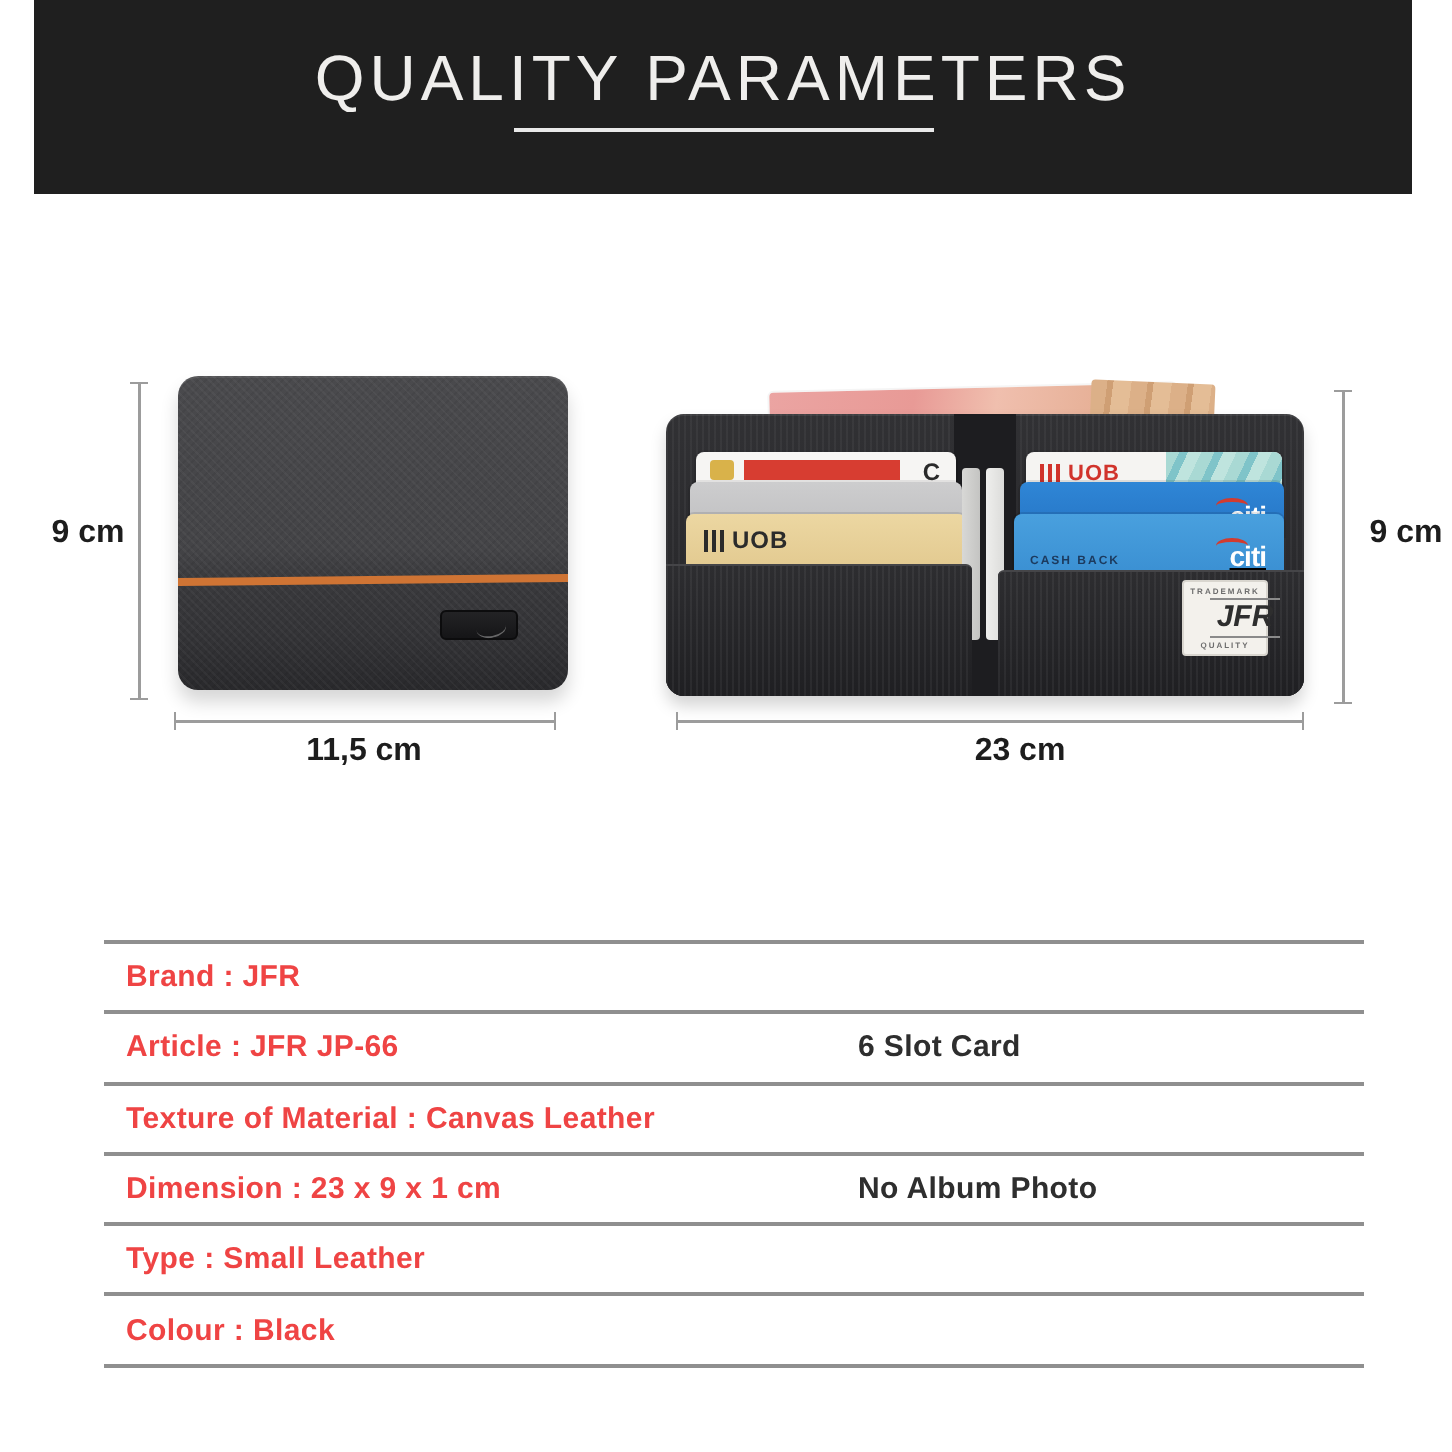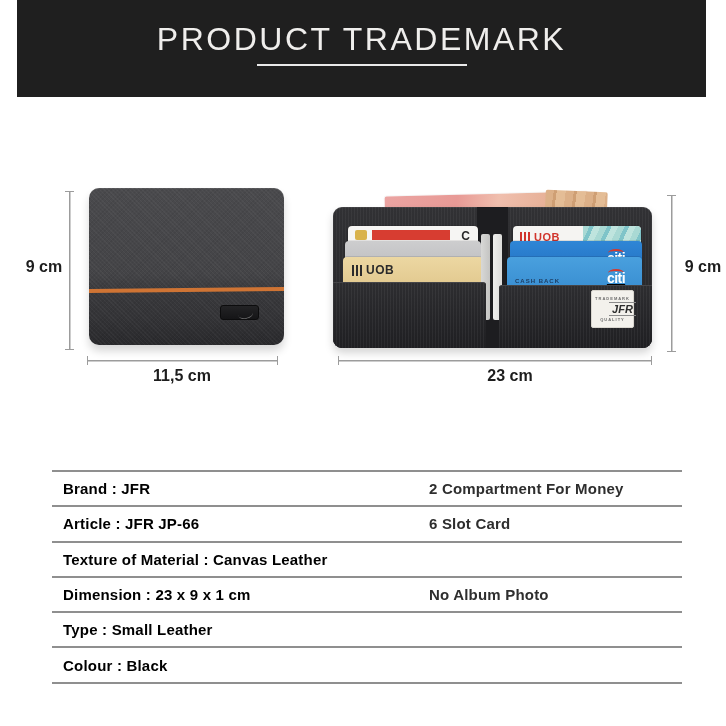--- a/index.html
+++ b/index.html
@@ -79,21 +79,21 @@
     box-shadow:0 0 0 1px rgba(0,0,0,.08); overflow:hidden; }
   .card-uob-white .teal { position:absolute; right:0; top:0; width:58px; height:100%;
     background:repeating-linear-gradient(115deg,#a9d9d4 0 6px,#7fc4c9 6px 10px,#bfe4de 10px 16px); }
   .card-uob-white .uob-row { top:5px; left:7px; }
   .card-uob-white .uob-bars { background:repeating-linear-gradient(90deg,#d1342c 0 2px, transparent 2px 4px); }
   .card-uob-white .uob-text { color:#d1342c; font-size:11px; }
   .card-citi1 { left:177px; top:53px; width:132px; height:27px;
     background:linear-gradient(180deg,#2f86d6,#2574c4); box-shadow:0 0 0 1px rgba(0,0,0,.1); }
   .card-citi2 { left:174px; top:69px; width:135px; height:31px;
     background:linear-gradient(180deg,#49a0de,#3a8fd2); box-shadow:0 0 0 1px rgba(0,0,0,.1); }
-  .citi-wrap { position:absolute; right:9px; bottom:2px; width:34px; text-align:center;text-decoration:underline; }
+  .citi-wrap { position:absolute; right:9px; bottom:2px; width:34px; text-align:right;text-decoration:underline; }
   .citi-arc { display:block; margin:0 auto; width:16px; height:8px;
     border-top:2.5px solid #d23b2f; border-radius:50% 50% 0 0; }
   .citi-text { display:block; margin-top:-7px; font-size:14px; font-weight:700; color:#fff; letter-spacing:-.5px; }
   .cashback { position:absolute; left:8px; bottom:4px; font-size:6px; font-weight:700;
     color:#1c3a5e; letter-spacing:1px; }
   .ow-slivers { position:absolute; left:148px; top:46px; width:22px; height:86px; }
   .sliver { position:absolute; top:0; width:9px; height:86px; border-radius:2px; }
   .sliver.s1 { left:0; background:linear-gradient(90deg,#d8d8d6,#c4c4c2); }
   .sliver.s2 { left:12px; background:linear-gradient(90deg,#efefed,#dcdcda); }
   .ow-pocket { position:absolute; top:94px; height:66px; width:153px;
@@ -101,37 +101,37 @@
     background-image:
       repeating-linear-gradient(90deg, rgba(255,255,255,.05) 0 1px, transparent 1px 3px),
       linear-gradient(180deg,#2d2d30,#1f1f22);
     border-top:1px solid #454548; }
   .ow-pocket.left { left:0; border-radius:0 3px 0 9px; }
   .ow-pocket.right { left:166px; top:97px; border-radius:3px 0 9px 0; height:63px; }
   .jfr-patch { position:absolute; left:258px; top:102px; width:43px; height:38px;
     background:#f3f1ec; border:1px solid #d9d6cf; border-radius:2px;
     display:flex; flex-direction:column; align-items:center; justify-content:center; gap:1px; }
   .patch-small { font-size:4px; letter-spacing:1px; color:#6d6d6d; font-weight:700; }
-  .patch-brand { font-size:11px; font-weight:700; font-style:italic; color:#2e2e2e;
+  .patch-brand { font-size:15px; font-weight:700; font-style:italic; color:#2e2e2e;
     border-top:1px solid #8a8a8a; border-bottom:1px solid #8a8a8a; padding:0 3px; line-height:1.15;margin-left:20px; }
 
   
   .spec-table { position:absolute; left:52px; top:470px; width:630px; border-bottom:2px solid #8f8f8f; }
   .spec-row { position:relative; height:35.3px; border-top:2px solid #8f8f8f;
     display:flex; align-items:center; }
-  .spec-left { padding-left:11px; font-size:15px; font-weight:600; color:#000000; letter-spacing:.2px; }
+  .spec-left { padding-left:11px; font-size:15px; font-weight:600; color:#ef4444; letter-spacing:.2px; }
   .spec-right { position:absolute; left:377px; font-size:15px; font-weight:600; color:#2e2e2e; letter-spacing:.2px; }
 </style>
 </head>
 <body>
 
 <div class="page">
 
   <header class="banner">
-    <div class="banner-title">PRODUCT TRADEMARK</div>
+    <div class="banner-title">QUALITY PARAMETERS</div>
     <div class="banner-underline"></div>
   </header>
 
   <div class="closed-wallet">
     <div class="cw-stripe" style="background:#cf7434;"></div>
     <div class="cw-logo"></div>
   </div>
 
   <div class="dim-v" style="left:65px; top:191px; height:159px;"></div>
   <div class="dim-label" style="left:22px; top:258px; width:44px;">9 cm</div>
@@ -201,21 +201,20 @@
   </div>
 
   <div class="dim-v" style="left:667px; top:195px; height:157px;"></div>
   <div class="dim-label" style="left:680px; top:258px; width:46px;">9 cm</div>
   <div class="dim-h" style="left:338px; top:356px; width:314px;"></div>
   <div class="dim-label" style="left:470px; top:367px; width:80px;">23 cm</div>
 
   <section class="spec-table">
     <div class="spec-row">
       <span class="spec-left">Brand : JFR</span>
-      <span class="spec-right">2 Compartment For Money</span>
     </div>
     <div class="spec-row">
       <span class="spec-left">Article : JFR JP-66</span>
       <span class="spec-right">6 Slot Card</span>
     </div>
     <div class="spec-row">
       <span class="spec-left">Texture of Material : Canvas Leather</span>
     </div>
     <div class="spec-row">
       <span class="spec-left">Dimension : 23 x 9 x 1 cm</span>

